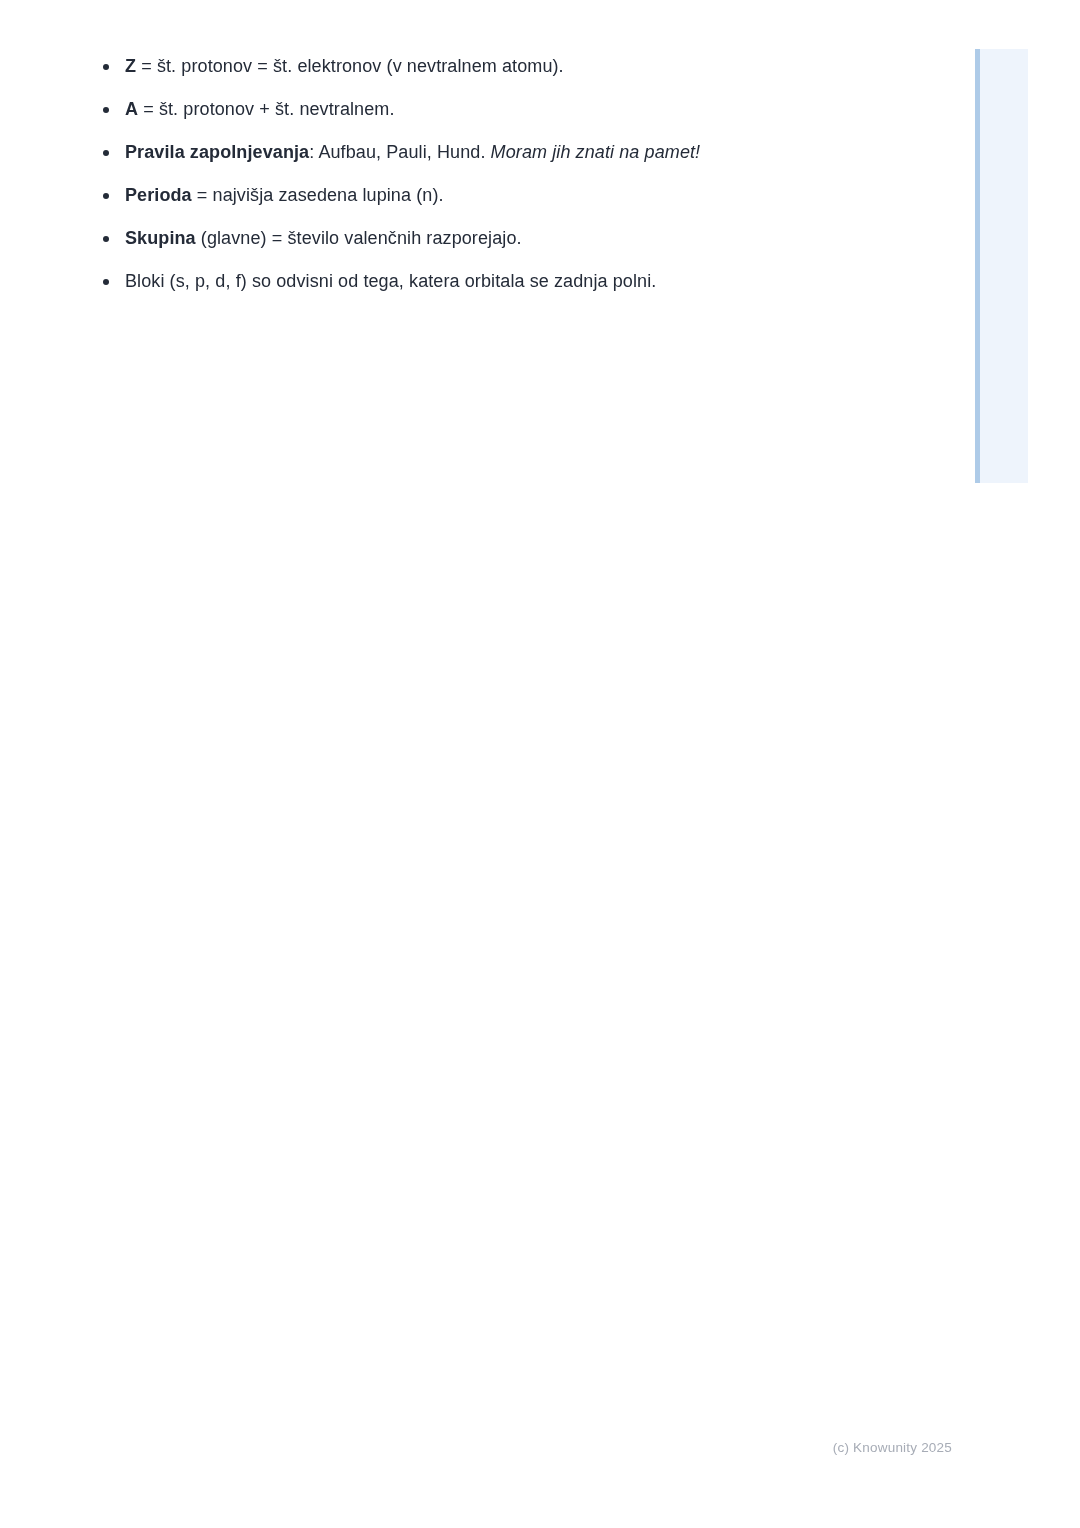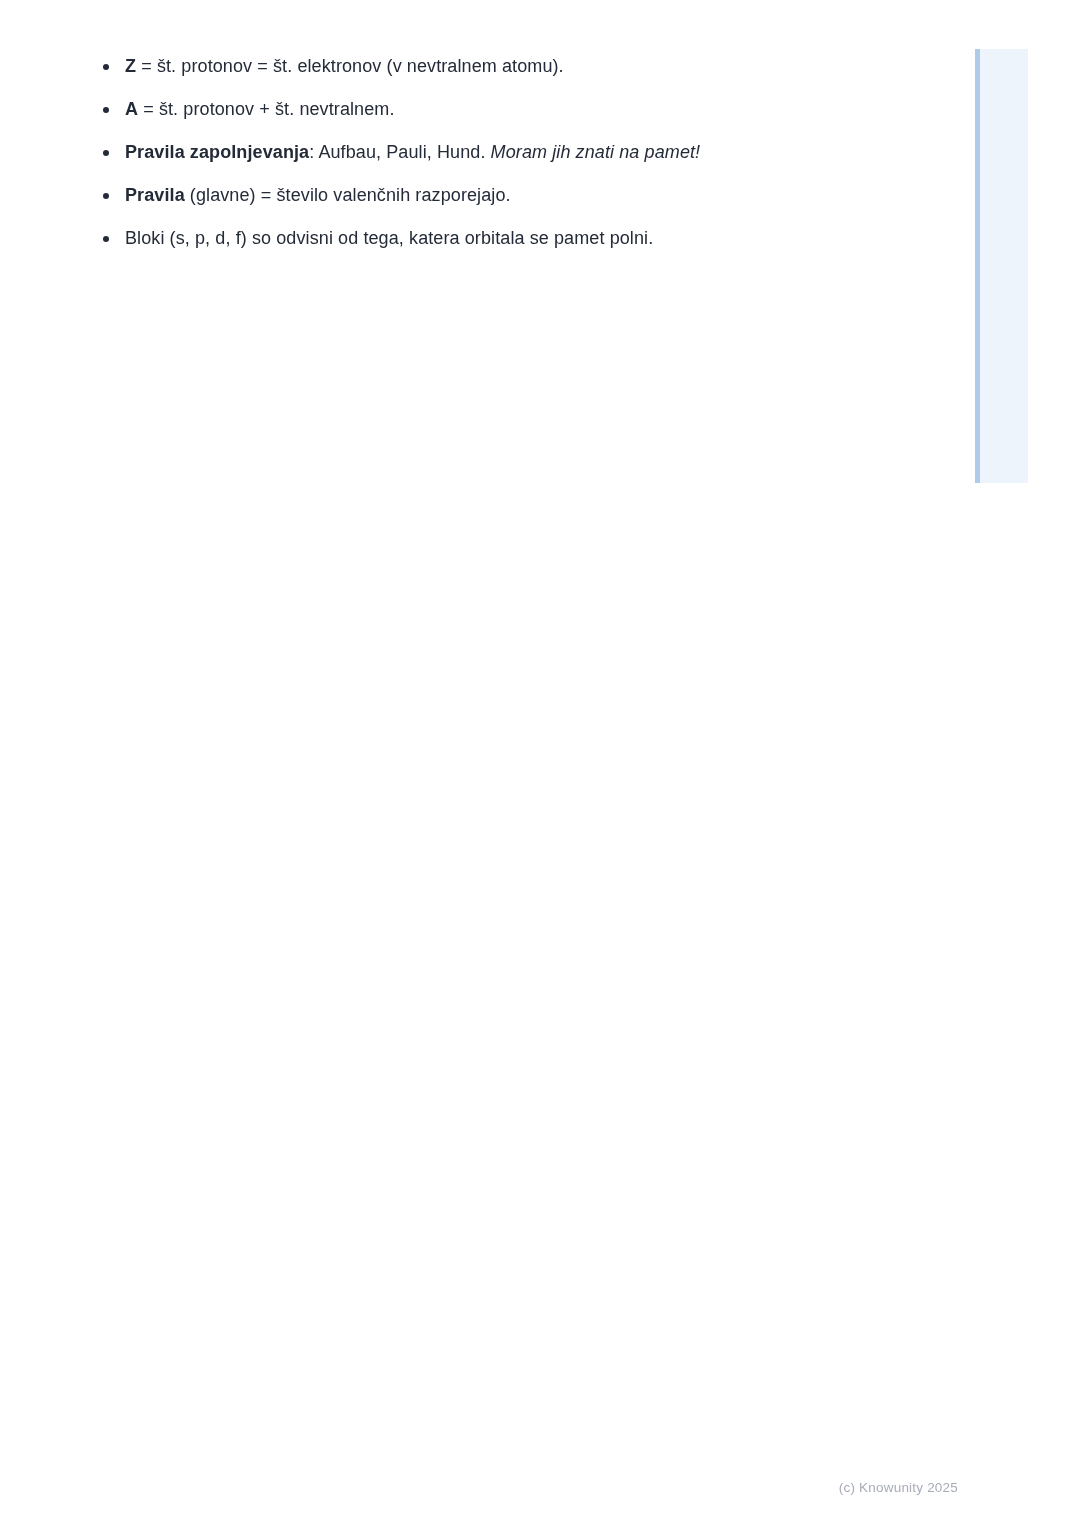--- a/index.html
+++ b/index.html
@@ -46,25 +46,24 @@
     left: 975px;
     width: 57px;
     height: 434px;
     background: #eef4fc;
     border-left: 5px solid #aecbe8;
     box-sizing: border-box;
   }
   .footer-credit {
     position: absolute;
     top: 1440px;
-    right: 70px;
+    right: 76px;
     font-size: 13.5px;
     color: #a7acb6;
     letter-spacing: 0.2px;
-    margin-top: 40px;
   }
 </style>
 </head>
 <body>
 
 <div class="page">
 
   <ul class="bullet-list">
 
     <li class="bullet-item">
@@ -76,30 +75,34 @@
       <span class="bullet-dot"></span>
       <span class="seg-bold">A</span><span> = št. protonov + št. nevtralnem.</span>
     </li>
 
 
     <li class="bullet-item">
       <span class="bullet-dot"></span>
       <span class="seg-bold">Pravila zapolnjevanja</span><span>: Aufbau, Pauli, Hund. </span><span class="seg-italic">Moram jih znati na pamet!</span>
     </li>
 
+    <li class="bullet-item">
+      <span class="bullet-dot"></span>
+      <span class="seg-bold">Perioda</span><span> = najvišja zasedena lupina (n).</span>
+    </li>
 
     <li class="bullet-item">
       <span class="bullet-dot"></span>
-      <span class="seg-bold">Pravila</span><span> (glavne) = število valenčnih razporejajo.</span>
+      <span class="seg-bold">Skupina</span><span> (glavne) = število valenčnih razporejajo.</span>
     </li>
 
 
     <li class="bullet-item">
       <span class="bullet-dot"></span>
-      <span>Bloki (s, p, d, f) so odvisni od tega, katera orbitala se pamet polni.</span>
+      <span>Bloki (s, p, d, f) so odvisni od tega, katera orbitala se zadnja polni.</span>
     </li>
 
   </ul>
 
   <div class="highlight-strip"></div>
 
   <div class="footer-credit">(c) Knowunity 2025</div>
 
 </div>
 

